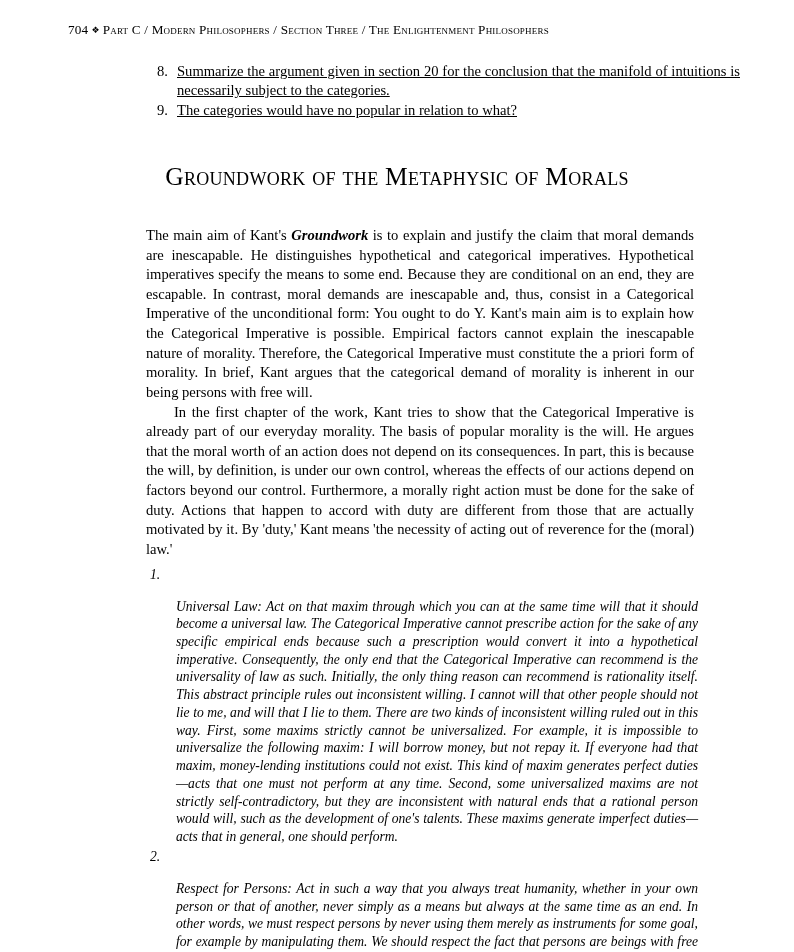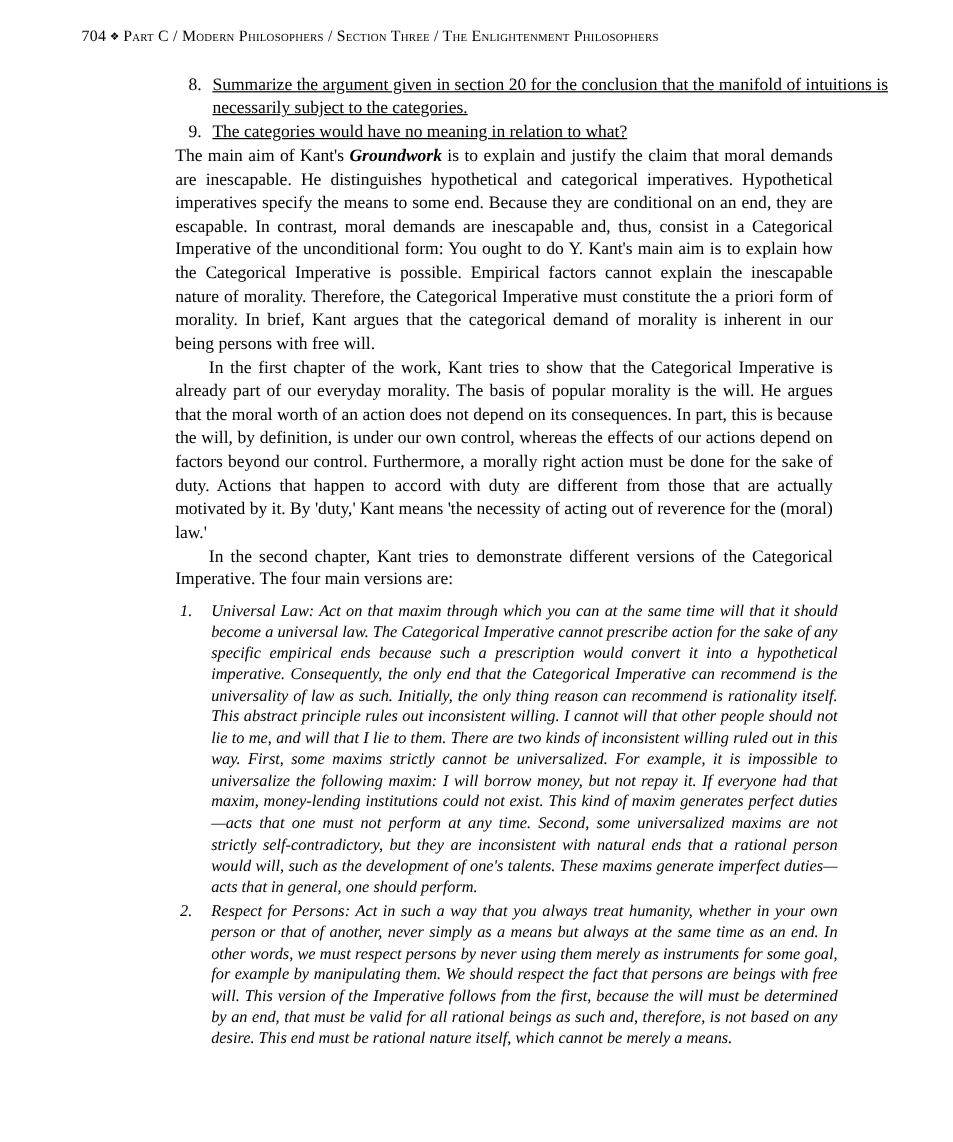--- a/index.html
+++ b/index.html
@@ -111,47 +111,48 @@
   ol.numbered-points .p-num {
     width: 20px;
     flex: 0 0 20px;
     text-align: left;
     padding-right: 6px;
   }
   ol.numbered-points .p-text {
     flex: 1 1 auto;
     text-align: justify;
     text-justify: inter-word;
+    margin-top: 32px;
   }
 </style>
 </head>
 <body>
 
 <div class="page">
 
   <div class="running-head">
     <span>704</span><span class="rh-diamond">❖</span><span class="smallcaps">Part C</span><span class="smallcaps"> / </span><span class="smallcaps">Modern Philosophers</span><span class="smallcaps"> / </span><span class="smallcaps">Section Three</span><span class="smallcaps"> / </span><span class="smallcaps">The Enlightenment Philosophers</span>
   </div>
 
   <ul class="question-list">
     <li>
       <span class="q-num">8.</span>
       <span class="q-text">Summarize the argument given in section 20 for the conclusion that the manifold of intuitions is necessarily subject to the categories.</span>
     </li>
     <li>
       <span class="q-num">9.</span>
-      <span class="q-text">The categories would have no meaning in relation to what?</span>
+      <span class="q-text">The categories would have no popular in relation to what?</span>
     </li>
   </ul>
 
+  <h1 class="chapter-title">Groundwork of the Metaphysic of Morals</h1>
 
   <div class="body-block">
     <p><span>The main aim of Kant's </span><span class="italic">Groundwork</span><span> is to explain and justify the claim that moral demands are inescapable. He distinguishes hypothetical and categorical imperatives. Hypothetical imperatives specify the means to some end. Because they are conditional on an end, they are escapable. In contrast, moral demands are inescapable and, thus, consist in a Categorical Imperative of the unconditional form: You ought to do Y. Kant's main aim is to explain how the Categorical Imperative is possible. Empirical factors cannot explain the inescapable nature of morality. Therefore, the Categorical Imperative must constitute the a priori form of morality. In brief, Kant argues that the categorical demand of morality is inherent in our being persons with free will.</span></p>
     <p class="indent">In the first chapter of the work, Kant tries to show that the Categorical Imperative is already part of our everyday morality. The basis of popular morality is the will. He argues that the moral worth of an action does not depend on its consequences. In part, this is because the will, by definition, is under our own control, whereas the effects of our actions depend on factors beyond our control. Furthermore, a morally right action must be done for the sake of duty. Actions that happen to accord with duty are different from those that are actually motivated by it. By 'duty,' Kant means 'the necessity of acting out of reverence for the (moral) law.'</p>
-    <p class="indent">In the second chapter, Kant tries to demonstrate different versions of the Categorical Imperative. The four main versions are:</p>
   </div>
 
   <ol class="numbered-points">
     <li>
       <span class="p-num">1.</span>
       <span class="p-text"><span>Universal Law:</span><span> Act on that maxim through which you can at the same time will that it should become a universal law. The Categorical Imperative cannot prescribe action for the sake of any specific empirical ends because such a prescription would convert it into a hypothetical imperative. Consequently, the only end that the Categorical Imperative can recommend is the universality of law as such. Initially, the only thing reason can recommend is rationality itself. This abstract principle rules out inconsistent willing. I cannot will that other people should not lie to me, and will that I lie to them. There are two kinds of inconsistent willing ruled out in this way. First, some maxims strictly cannot be universalized. For example, it is impossible to universalize the following maxim: I will borrow money, but not repay it. If everyone had that maxim, money-lending institutions could not exist. This kind of maxim generates perfect duties—acts that one must not perform at any time. Second, some universalized maxims are not strictly self-contradictory, but they are inconsistent with natural ends that a rational person would will, such as the development of one's talents. These maxims generate imperfect duties—acts that in general, one should perform.</span></span>
     </li>
     <li>
       <span class="p-num">2.</span>
       <span class="p-text"><span>Respect for Persons:</span><span> Act in such a way that you always treat humanity, whether in your own person or that of another, never simply as a means but always at the same time as an end. In other words, we must respect persons by never using them merely as instruments for some goal, for example by manipulating them. We should respect the fact that persons are beings with free will. This version of the Imperative follows from the first, because the will must be determined by an end, that must be valid for all rational beings as such and, therefore, is not based on any desire. This end must be rational nature itself, which cannot be merely a means.</span></span>

